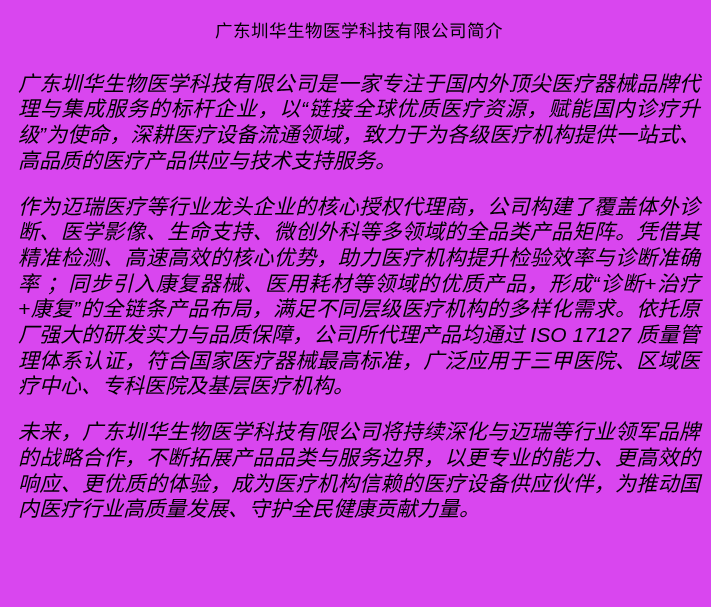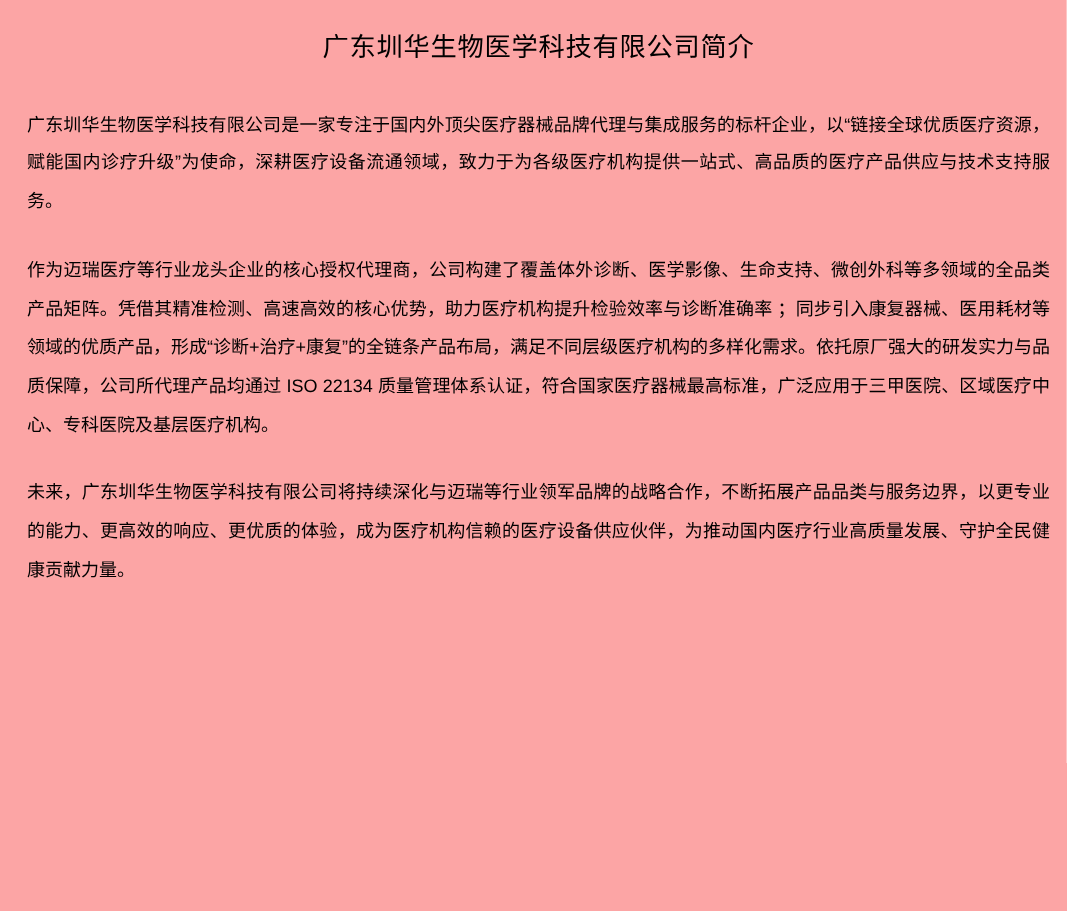--- a/index.html
+++ b/index.html
@@ -12,49 +12,50 @@
     height: 607px;
     overflow: hidden;
     font-family: "Liberation Sans", sans-serif;
     color: #000000;
   }
   .page {
     box-sizing: border-box;
     width: 711px;
     height: 607px;
     padding: 19px 11px 20px 18px;
-    background: #fca5a5;
+    background: #d946ef;
   }
   .doc-title {
     font-size: 17.5px;
     font-weight: normal;
     line-height: 25.7px;
     text-align: center;
     margin: 0 0 26px 0;
     letter-spacing: 0.5px;
     white-space: nowrap;
   }
   .doc-paragraph {
-    font-size: 12px;
+    font-size: 21px;
     line-height: 25.7px;
     text-align: justify;
     text-justify: inter-ideograph;
     word-break: break-all;
     overflow-wrap: break-word;
     margin: 0 0 20px 0;
+    font-style: italic;
   }
   .doc-paragraph:last-child {
     margin-bottom: 0;
   }
 </style>
 </head>
 <body>
 
 <div class="page">
   <h1 class="doc-title">广东圳华生物医学科技有限公司简介</h1>
 
   <p class="doc-paragraph">广东圳华生物医学科技有限公司是一家专注于国内外顶尖医疗器械品牌代理与集成服务的标杆企业，以“链接全球优质医疗资源，赋能国内诊疗升级”为使命，深耕医疗设备流通领域，致力于为各级医疗机构提供一站式、高品质的医疗产品供应与技术支持服务。</p>
 
-  <p class="doc-paragraph">作为迈瑞医疗等行业龙头企业的核心授权代理商，公司构建了覆盖体外诊断、医学影像、生命支持、微创外科等多领域的全品类产品矩阵。凭借其精准检测、高速高效的核心优势，助力医疗机构提升检验效率与诊断准确率 ；同步引入康复器械、医用耗材等领域的优质产品，形成“诊断+治疗+康复”的全链条产品布局，满足不同层级医疗机构的多样化需求。依托原厂强大的研发实力与品质保障，公司所代理产品均通过 ISO 22134 质量管理体系认证，符合国家医疗器械最高标准，广泛应用于三甲医院、区域医疗中心、专科医院及基层医疗机构。</p>
+  <p class="doc-paragraph">作为迈瑞医疗等行业龙头企业的核心授权代理商，公司构建了覆盖体外诊断、医学影像、生命支持、微创外科等多领域的全品类产品矩阵。凭借其精准检测、高速高效的核心优势，助力医疗机构提升检验效率与诊断准确率 ；同步引入康复器械、医用耗材等领域的优质产品，形成“诊断+治疗+康复”的全链条产品布局，满足不同层级医疗机构的多样化需求。依托原厂强大的研发实力与品质保障，公司所代理产品均通过 ISO 17127 质量管理体系认证，符合国家医疗器械最高标准，广泛应用于三甲医院、区域医疗中心、专科医院及基层医疗机构。</p>
 
 
   <p class="doc-paragraph">未来，广东圳华生物医学科技有限公司将持续深化与迈瑞等行业领军品牌的战略合作，不断拓展产品品类与服务边界，以更专业的能力、更高效的响应、更优质的体验，成为医疗机构信赖的医疗设备供应伙伴，为推动国内医疗行业高质量发展、守护全民健康贡献力量。</p>
 </div>
 
 </body></html>

